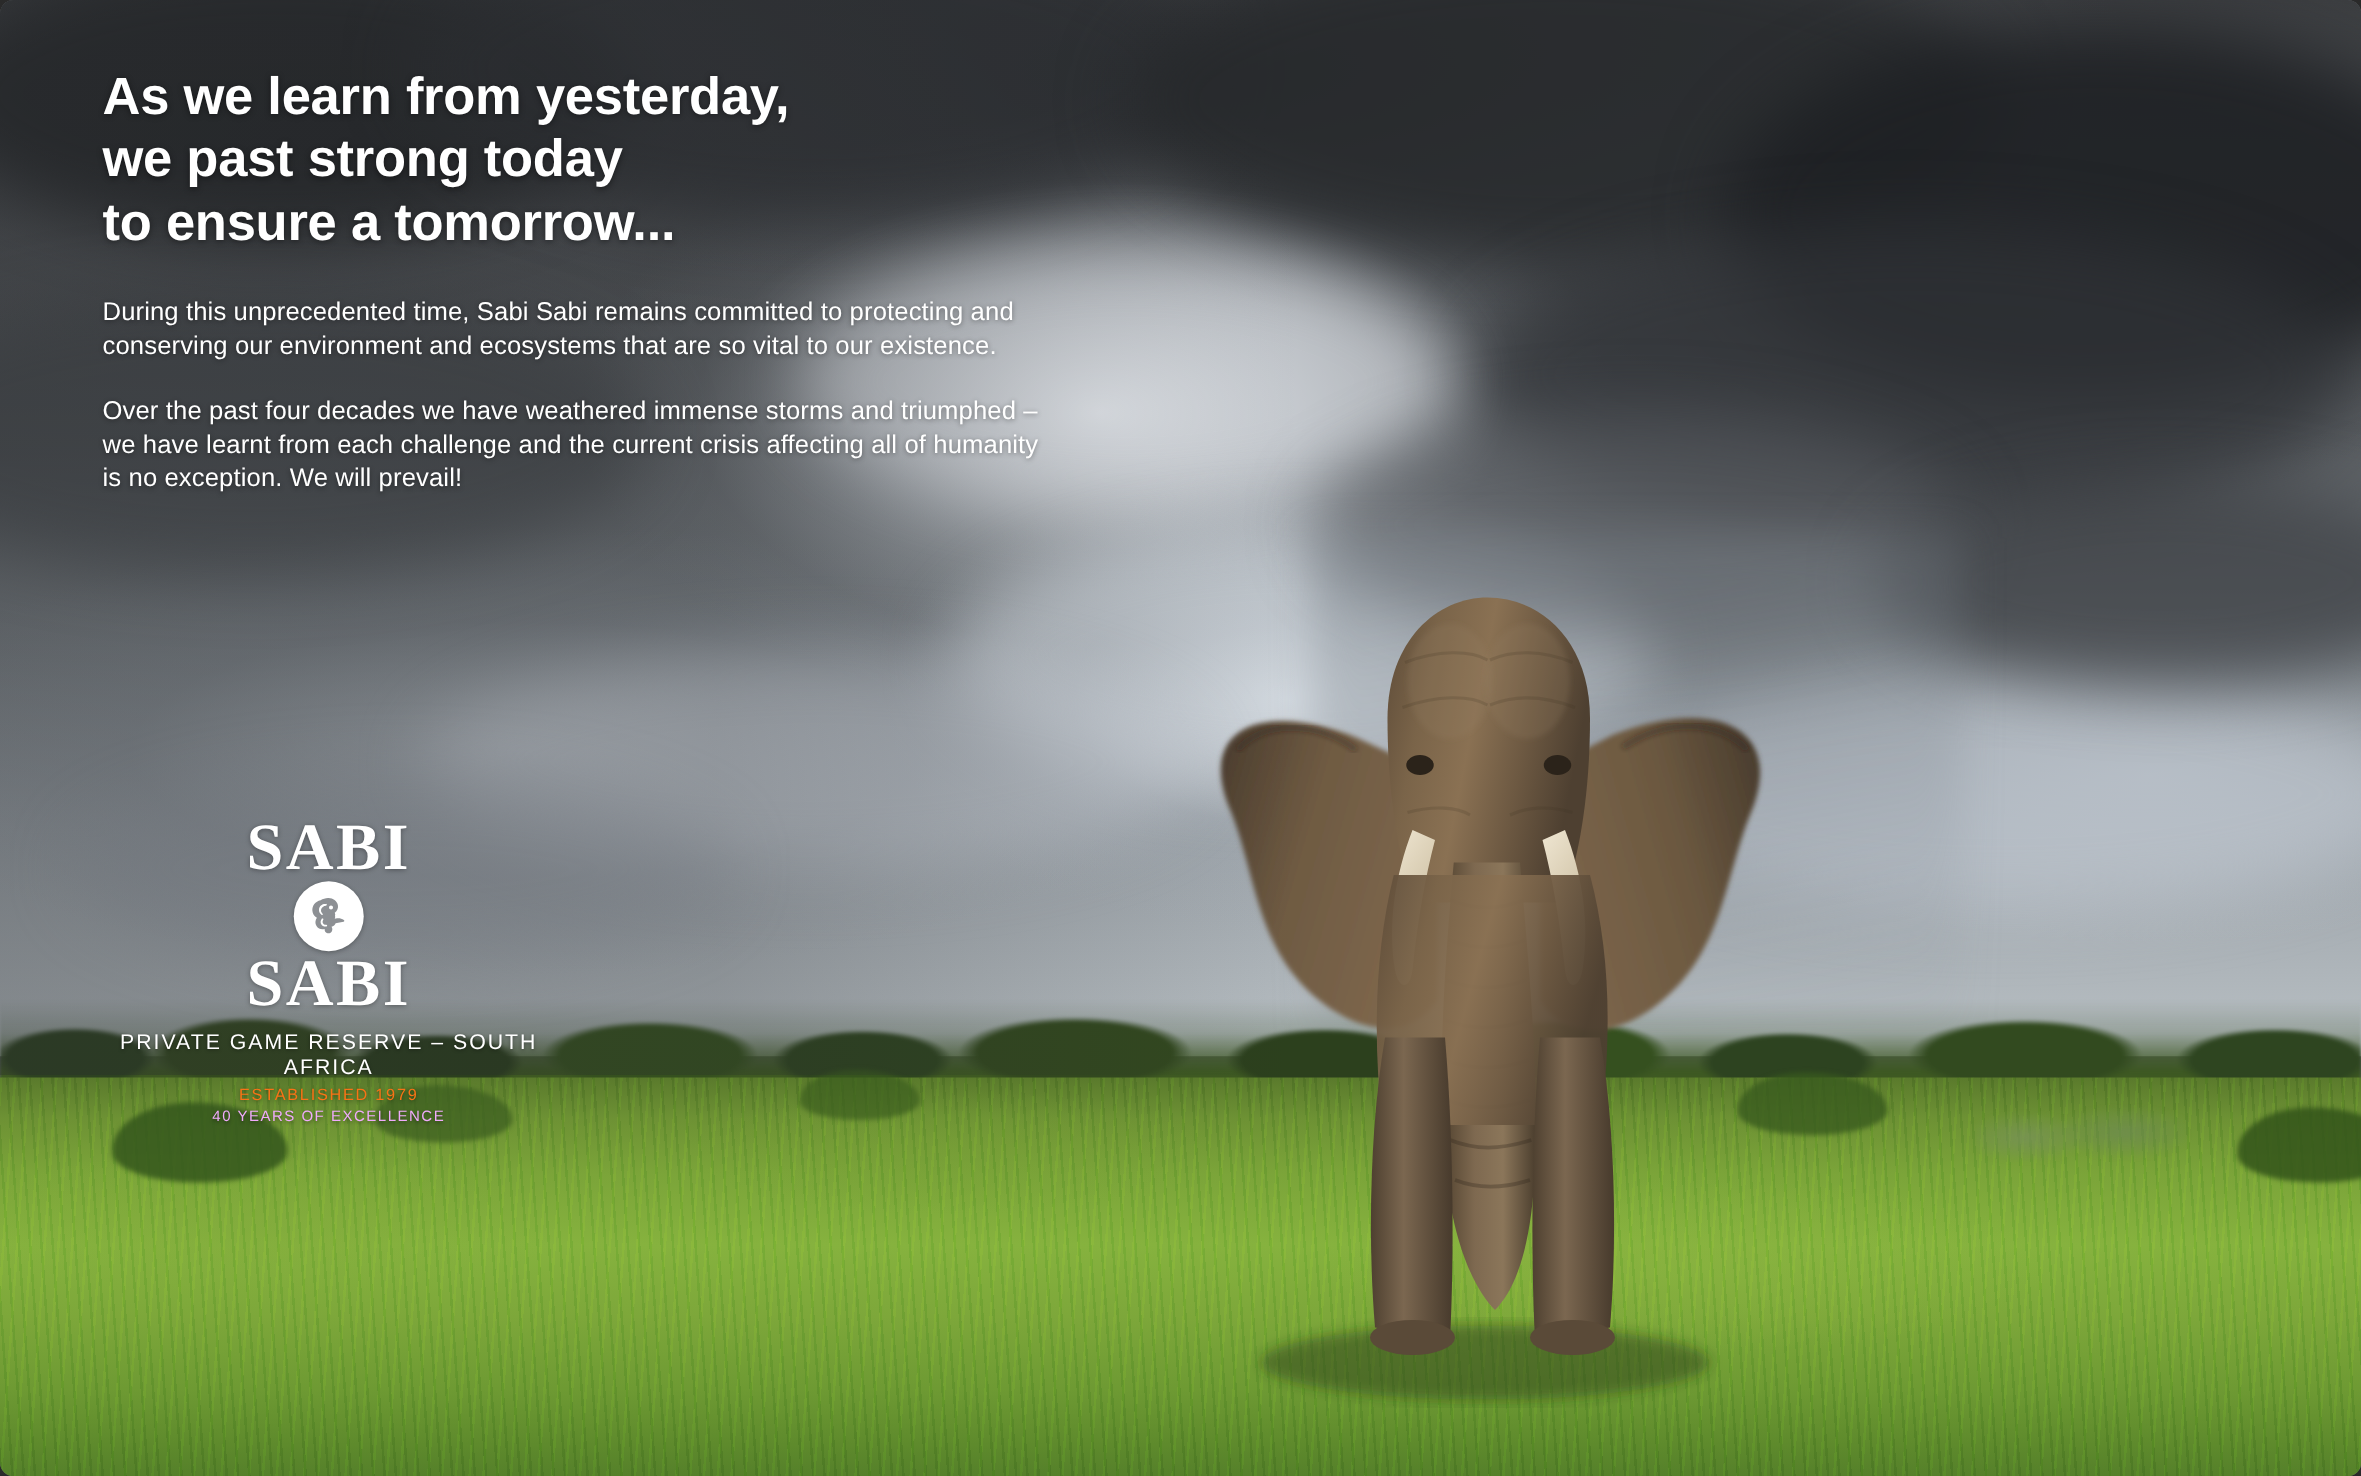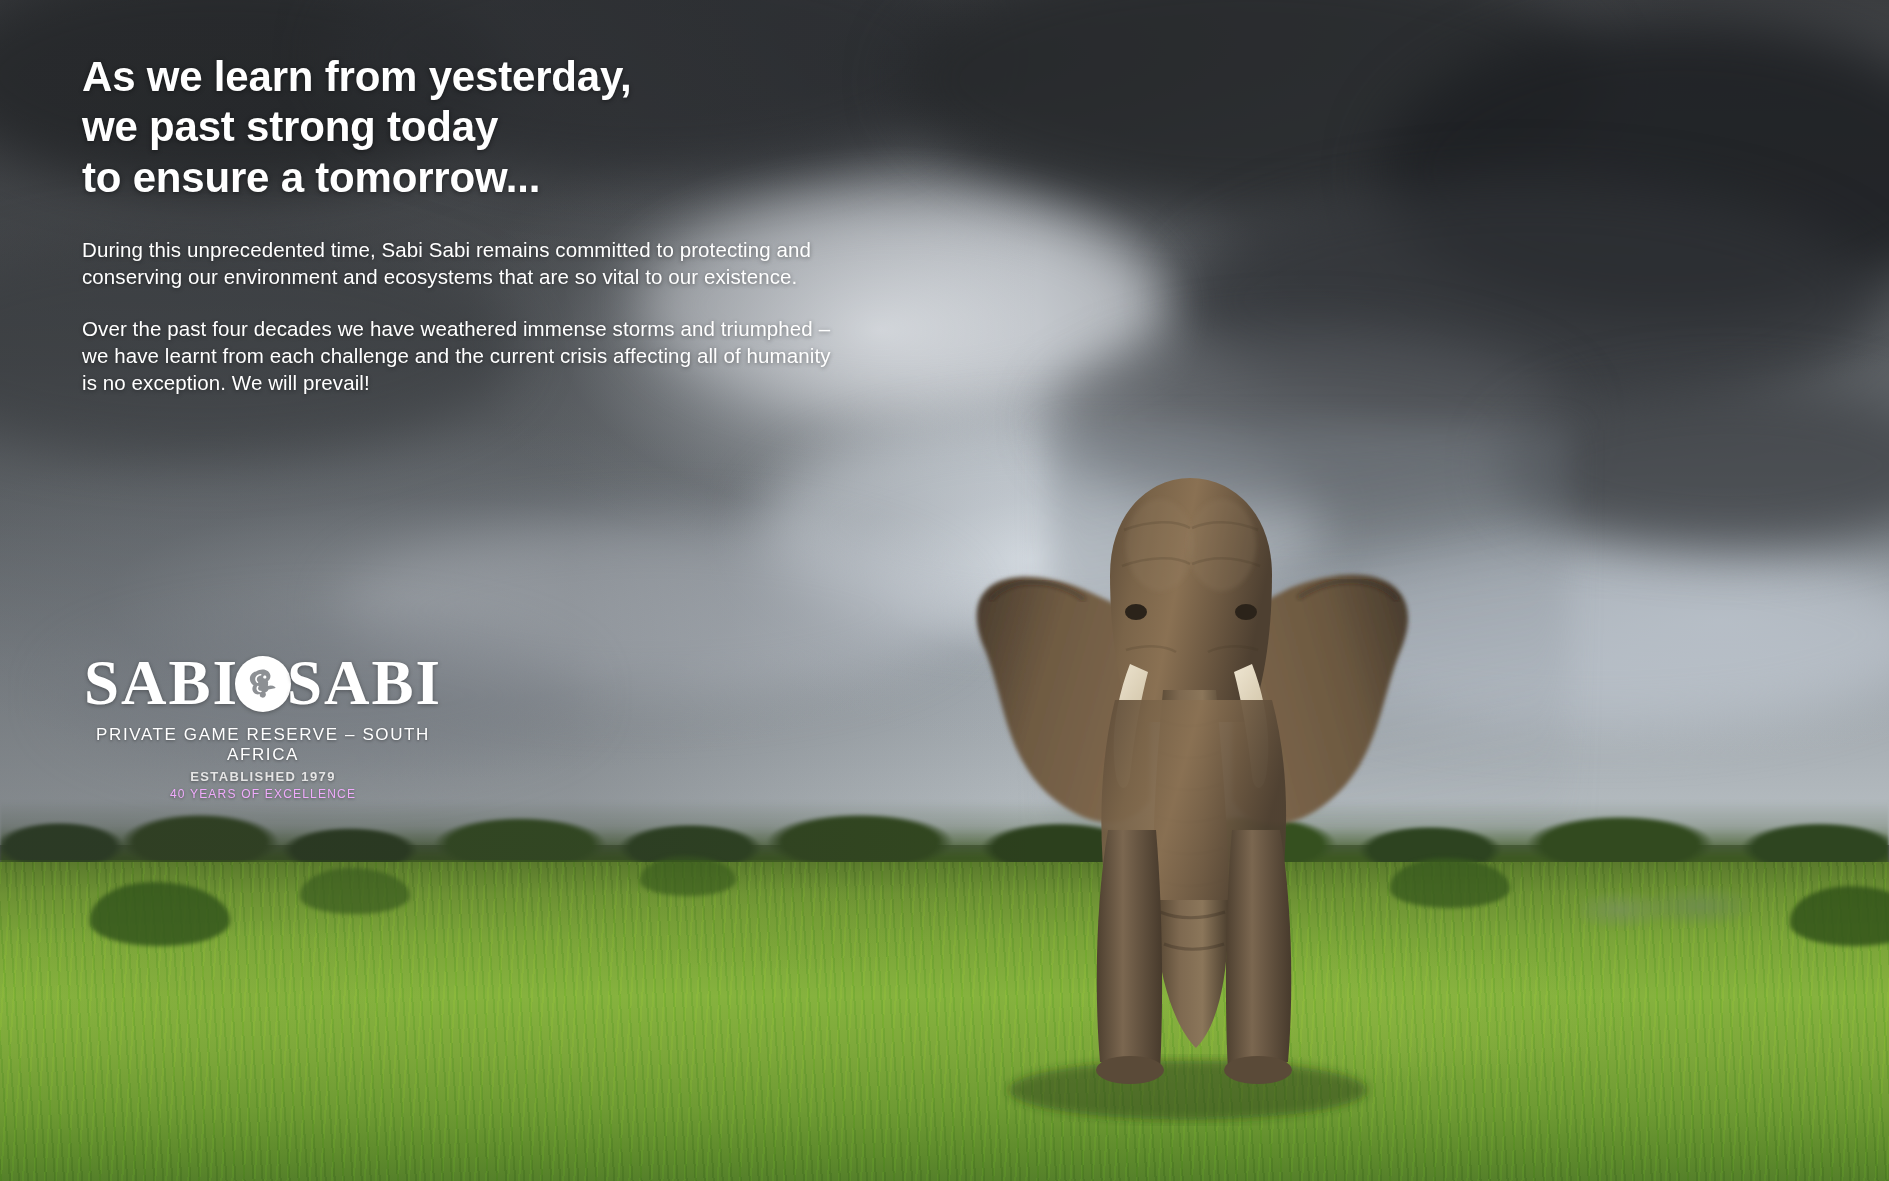--- a/index.html
+++ b/index.html
@@ -10,20 +10,21 @@
     overflow: hidden;
     background: #2a2a2a;
     font-family: "Liberation Sans", sans-serif;
   }
 
   #poster {
     position: relative;
     width: 1889px;
     height: 1181px;
     overflow: hidden;
+    border-radius: 11px;
   }
 
   
   .scene {
     position: absolute;
     inset: 0;
     background: #5d6166;
   }
 
   .sky {
@@ -169,25 +170,26 @@
     text-align: center;
   }
 
   .logo-wordmark {
     display: flex;
     align-items: center;
     justify-content: center;
     gap: 0px;
     color: #ffffff;
     font-family: "Liberation Serif", serif;
-    font-size: 63px;
+    font-size: 53px;
     font-weight: 700;
     letter-spacing: 2px;
     line-height: 1;
     text-shadow: 0 1px 4px rgba(0,0,0,0.35);
+    flex-direction: column;
   }
 
   .logo-medallion {
     width: 56px; height: 56px;
     border-radius: 50%;
     background: #ffffff;
     display: inline-flex;
     align-items: center;
     justify-content: center;
     margin: 0 -4px;
@@ -199,23 +201,23 @@
   .logo-tag1 {
     margin-top: 10px;
     color: #ffffff;
     font-size: 17px;
     font-weight: 400;
     letter-spacing: 1.6px;
     text-shadow: 0 1px 3px rgba(0,0,0,0.4);
   }
   .logo-tag2 {
     margin-top: 4px;
-    color: #e5e5e5;
+    color: #f97316;
     font-size: 13px;
-    font-weight: 700;
+    font-weight: 400;
     letter-spacing: 1.4px;
     text-shadow: 0 1px 3px rgba(0,0,0,0.4);
   }
   .logo-tag3 {
     margin-top: 3px;
     color: #f0abfc;
     font-size: 12px;
     font-weight: 400;
     letter-spacing: 1.2px;
     text-shadow: 0 1px 3px rgba(0,0,0,0.4);

